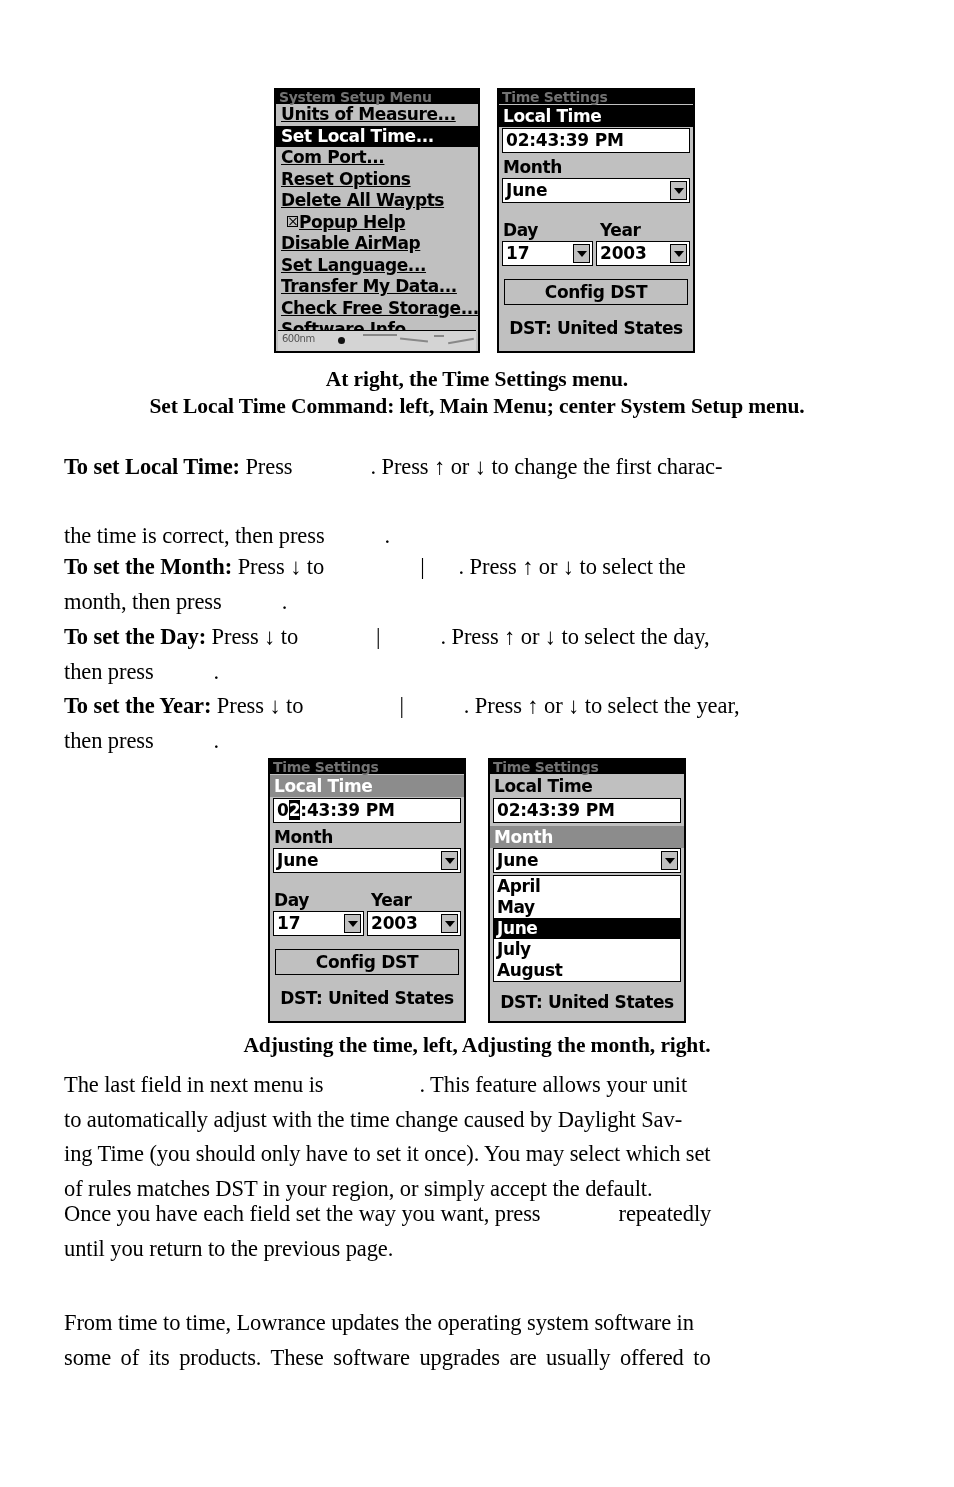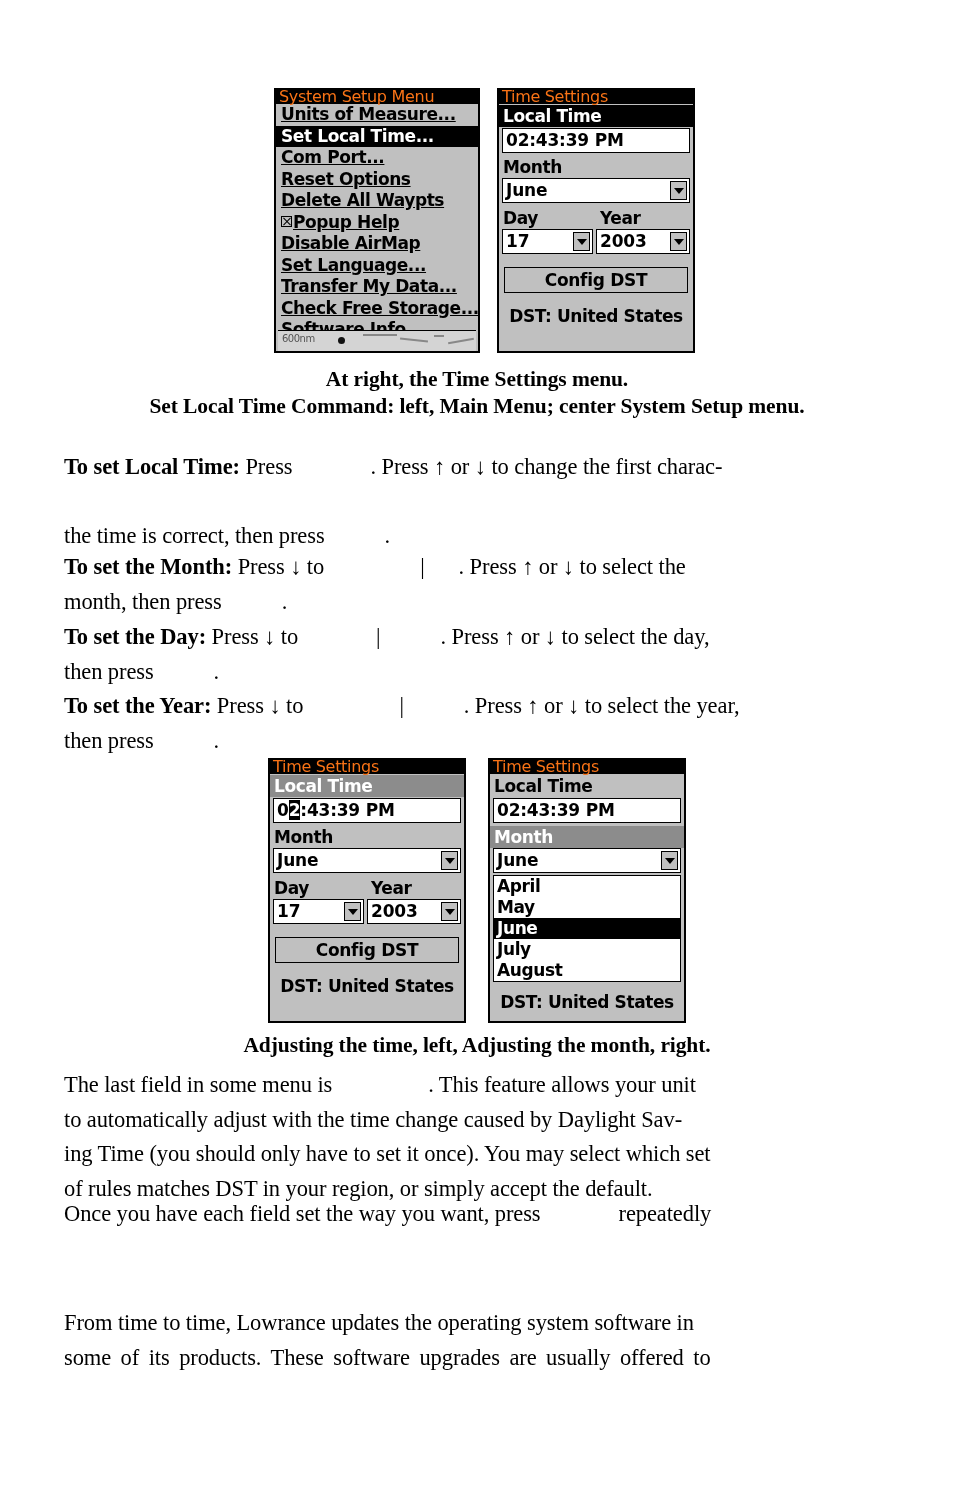--- a/index.html
+++ b/index.html
@@ -26,23 +26,23 @@
   .device {
     position: absolute;
     background: #c0c0c0;
     border: 2px solid #000000;
     box-sizing: border-box;
     font-family: "DejaVu Sans", sans-serif;
     overflow: hidden;
   }
   .dev-title {
     background: #000000;
-    color: #f97316;
-    font-size: 16px;
-    font-weight: normal;
+    color: #737373;
+    font-size: 14px;
+    font-weight: bold;
     line-height: 14px;
     padding: 0 3px;
     letter-spacing: -0.3px;
     white-space: nowrap;
   }
 
   
   .menu-list { padding: 0; margin: 0; text-decoration: underline; }
   .menu-item {
     font-size: 17px;
@@ -108,20 +108,21 @@
   }
 
   
   .ts-label {
     font-size: 17px;
     font-weight: bold;
     line-height: 22px;
     padding-left: 4px;
     letter-spacing: -0.4px;
     color: #000;
+    margin-top: 12px;
   }
   .ts-label.hl-gray {
     background: #8c8c8c;
     color: #ffffff;
   }
   .ts-label.hl-black {
     background: #000000;
     color: #ffffff;
   }
   .ts-field {
@@ -244,21 +245,21 @@
       </div>
       <div class="menu-item">
         <span>Com Port...</span>
       </div>
       <div class="menu-item">
         <span>Reset Options</span>
       </div>
       <div class="menu-item">
         <span>Delete All Waypts</span>
       </div>
-      <div class="menu-item" style="padding-left:5px;">
+      <div class="menu-item" style="padding-left:11px;">
         <span class="chk"></span><span>Popup Help</span>
       </div>
       <div class="menu-item">
         <span>Disable AirMap</span>
       </div>
       <div class="menu-item">
         <span>Set Language...</span>
       </div>
       <div class="menu-item">
         <span>Transfer My Data...</span>
@@ -412,28 +413,29 @@
     </div>
 
     <div class="ts-static" style="margin-top:10px;">DST: United States</div>
   </div>
 
   <div class="caption" style="left:64px; top:1032px; width:826px;">
     <div>Adjusting the time, left, Adjusting the month, right.</div>
   </div>
 
   <div class="para" style="left:64px; top:1068px; width:826px;">
-    <span>The last field in some menu is</span><span class="gap-xl"></span><span>. This feature allows your unit</span><br>
+    <span>The last field in next menu is</span><span class="gap-xl"></span><span>. This feature allows your unit</span><br>
     <span>to automatically adjust with the time change caused by Daylight Sav-</span><br>
     <span>ing Time (you should only have to set it once). You may select which set</span><br>
     <span>of rules matches DST in your region, or simply accept the default.</span>
   </div>
 
   <div class="para" style="left:64px; top:1197px; width:826px;">
     <span>Once you have each field set the way you want, press</span><span class="gap-l"></span><span>repeatedly</span><br>
+    <span>until you return to the previous page.</span>
   </div>
 
 
   <div class="para" style="left:64px; top:1306px; width:826px;">
     <span>From time to time, Lowrance updates the operating system software in</span><br>
     <span style="word-spacing:4px;">some of its products. These software upgrades are usually offered to</span>
   </div>
 
 </div>
 

